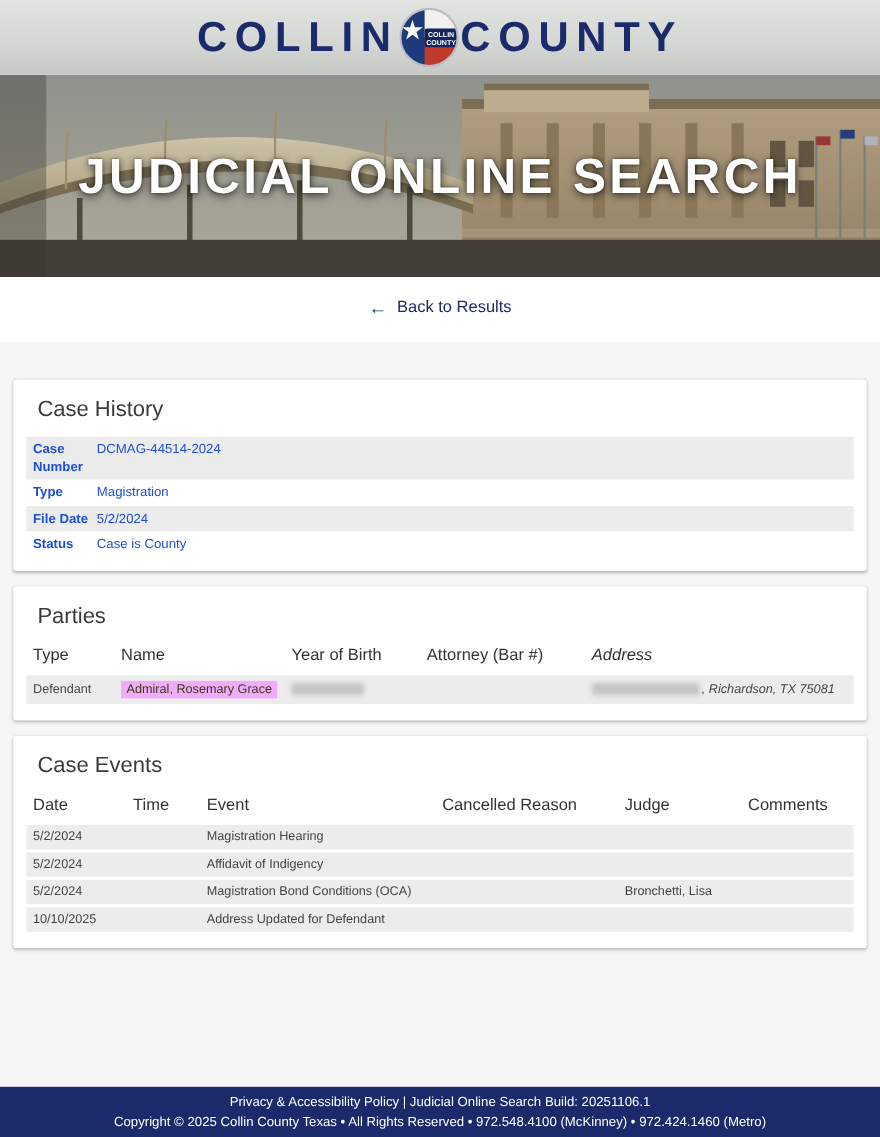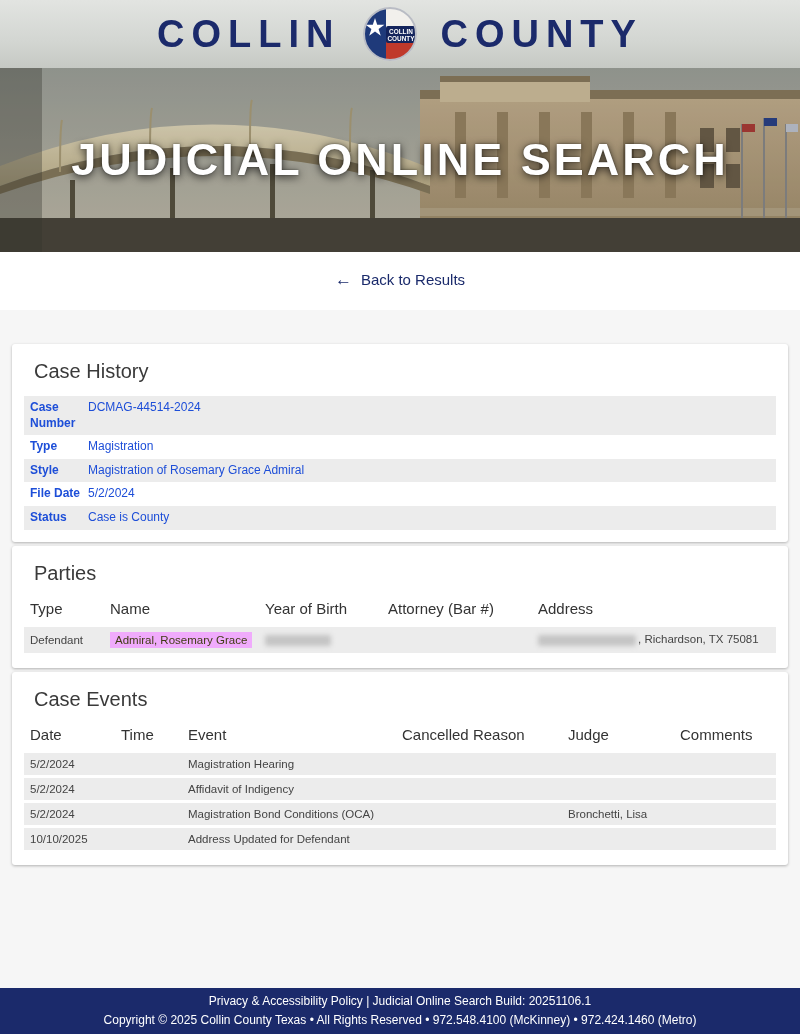--- a/index.html
+++ b/index.html
@@ -9,21 +9,21 @@
     font-family: "Liberation Sans", sans-serif;
     background: #ffffff;
     display: flex; flex-direction: column;
     overflow: hidden;
   }
 
   
   .site-header {
     height: 68px; flex: 0 0 68px;
     background: linear-gradient(180deg, #e2e4e1 0%, #d3d6d2 60%, #c6c9c4 100%);
-    display: flex; align-items: center; justify-content: center; gap: 22px;
+    display: flex; align-items: center; justify-content: center; 
   }
   .site-title {
     font-size: 38px; font-weight: 700; color: #1b2a6b; letter-spacing: 7px;
     line-height: 1;
   }
   .logo-svg { width: 56px; height: 56px; display: block; }
 
   
   .hero { position: relative; height: 184px; flex: 0 0 184px; overflow: hidden; }
   .hero svg { position: absolute; inset: 0; width: 100%; height: 100%; }
@@ -38,42 +38,42 @@
   .back-bar { background: #ffffff; text-align: center; padding: 19px 0 21px; flex: 0 0 auto; }
   .back-link {
     color: #1a2a6b; font-size: 15px; text-decoration: none;
     display: inline-flex; align-items: center; gap: 9px; cursor: pointer;
   }
   .back-arrow { font-size: 17px; line-height: 1; }
 
   
   .content { flex: 1; background: #f6f6f6; padding-top: 34px; overflow: hidden; }
   .card {
-    background: #ffffff; margin: 0 12px 4px; border-radius: 3px;
+    background: #ffffff; margin: 0 12px 14px; border-radius: 3px;
     box-shadow: 0 1px 3px rgba(0,0,0,0.28);
     padding: 16px 12px 12px;
   }
   .card-title { margin: 0 0 13px 10px; font-size: 20px; font-weight: 400; color: #3a3a3a; }
 
   
   .ch-row { display: flex; font-size: 12px; padding: 4px 6px; color: #1d4ed8; }
   .ch-row:nth-child(odd) { background: #ececec; }
   .ch-label { width: 58px; flex: 0 0 58px; font-weight: 700; line-height: 1.3; }
   .ch-value { flex: 1; line-height: 1.3; }
 
   
   .t-head { display: flex; font-size: 15px; color: #333333; padding: 2px 6px 10px; }
   .t-row { display: flex; font-size: 11.5px; color: #444444; background: #ececec; padding: 5px 6px; margin-bottom: 3px; align-items: center; min-height: 21px; }
 
   
   .p-type { width: 80px; flex: 0 0 80px; }
   .p-name { width: 155px; flex: 0 0 155px; }
   .p-yob  { width: 123px; flex: 0 0 123px; }
   .p-atty { width: 150px; flex: 0 0 150px; }
-  .p-addr { flex: 1; }
+  .p-addr { flex: 1; font-style: italic; }
   .name-highlight { background: #f0abfc; color: #3f3b13; padding: 2px 5px; display: inline-block; }
 
   .redacted { display: inline-block; height: 11px; border-radius: 2px; background: #c4c4c4; filter: blur(2.5px); vertical-align: middle; }
   .redacted.yob { width: 66px; }
   .redacted.addr { width: 98px; margin-right: 2px; }
 
   
   .e-date { width: 91px; flex: 0 0 91px; }
   .e-time { width: 67px; flex: 0 0 67px; }
   .e-event { width: 214px; flex: 0 0 214px; }
@@ -204,24 +204,20 @@
     <div>
       <div class="ch-row">
         <span class="ch-label">Case Number</span>
         <span class="ch-value">DCMAG-44514-2024</span>
       </div>
       <div class="ch-row">
         <span class="ch-label">Type</span>
         <span class="ch-value">Magistration</span>
       </div>
       <div class="ch-row">
-        <span class="ch-label">Style</span>
-        <span class="ch-value">Magistration of Rosemary Grace Admiral</span>
-      </div>
-      <div class="ch-row">
         <span class="ch-label">File Date</span>
         <span class="ch-value">5/2/2024</span>
       </div>
       <div class="ch-row">
         <span class="ch-label">Status</span>
         <span class="ch-value">Case is County</span>
       </div>
     </div>
   </section>
 

